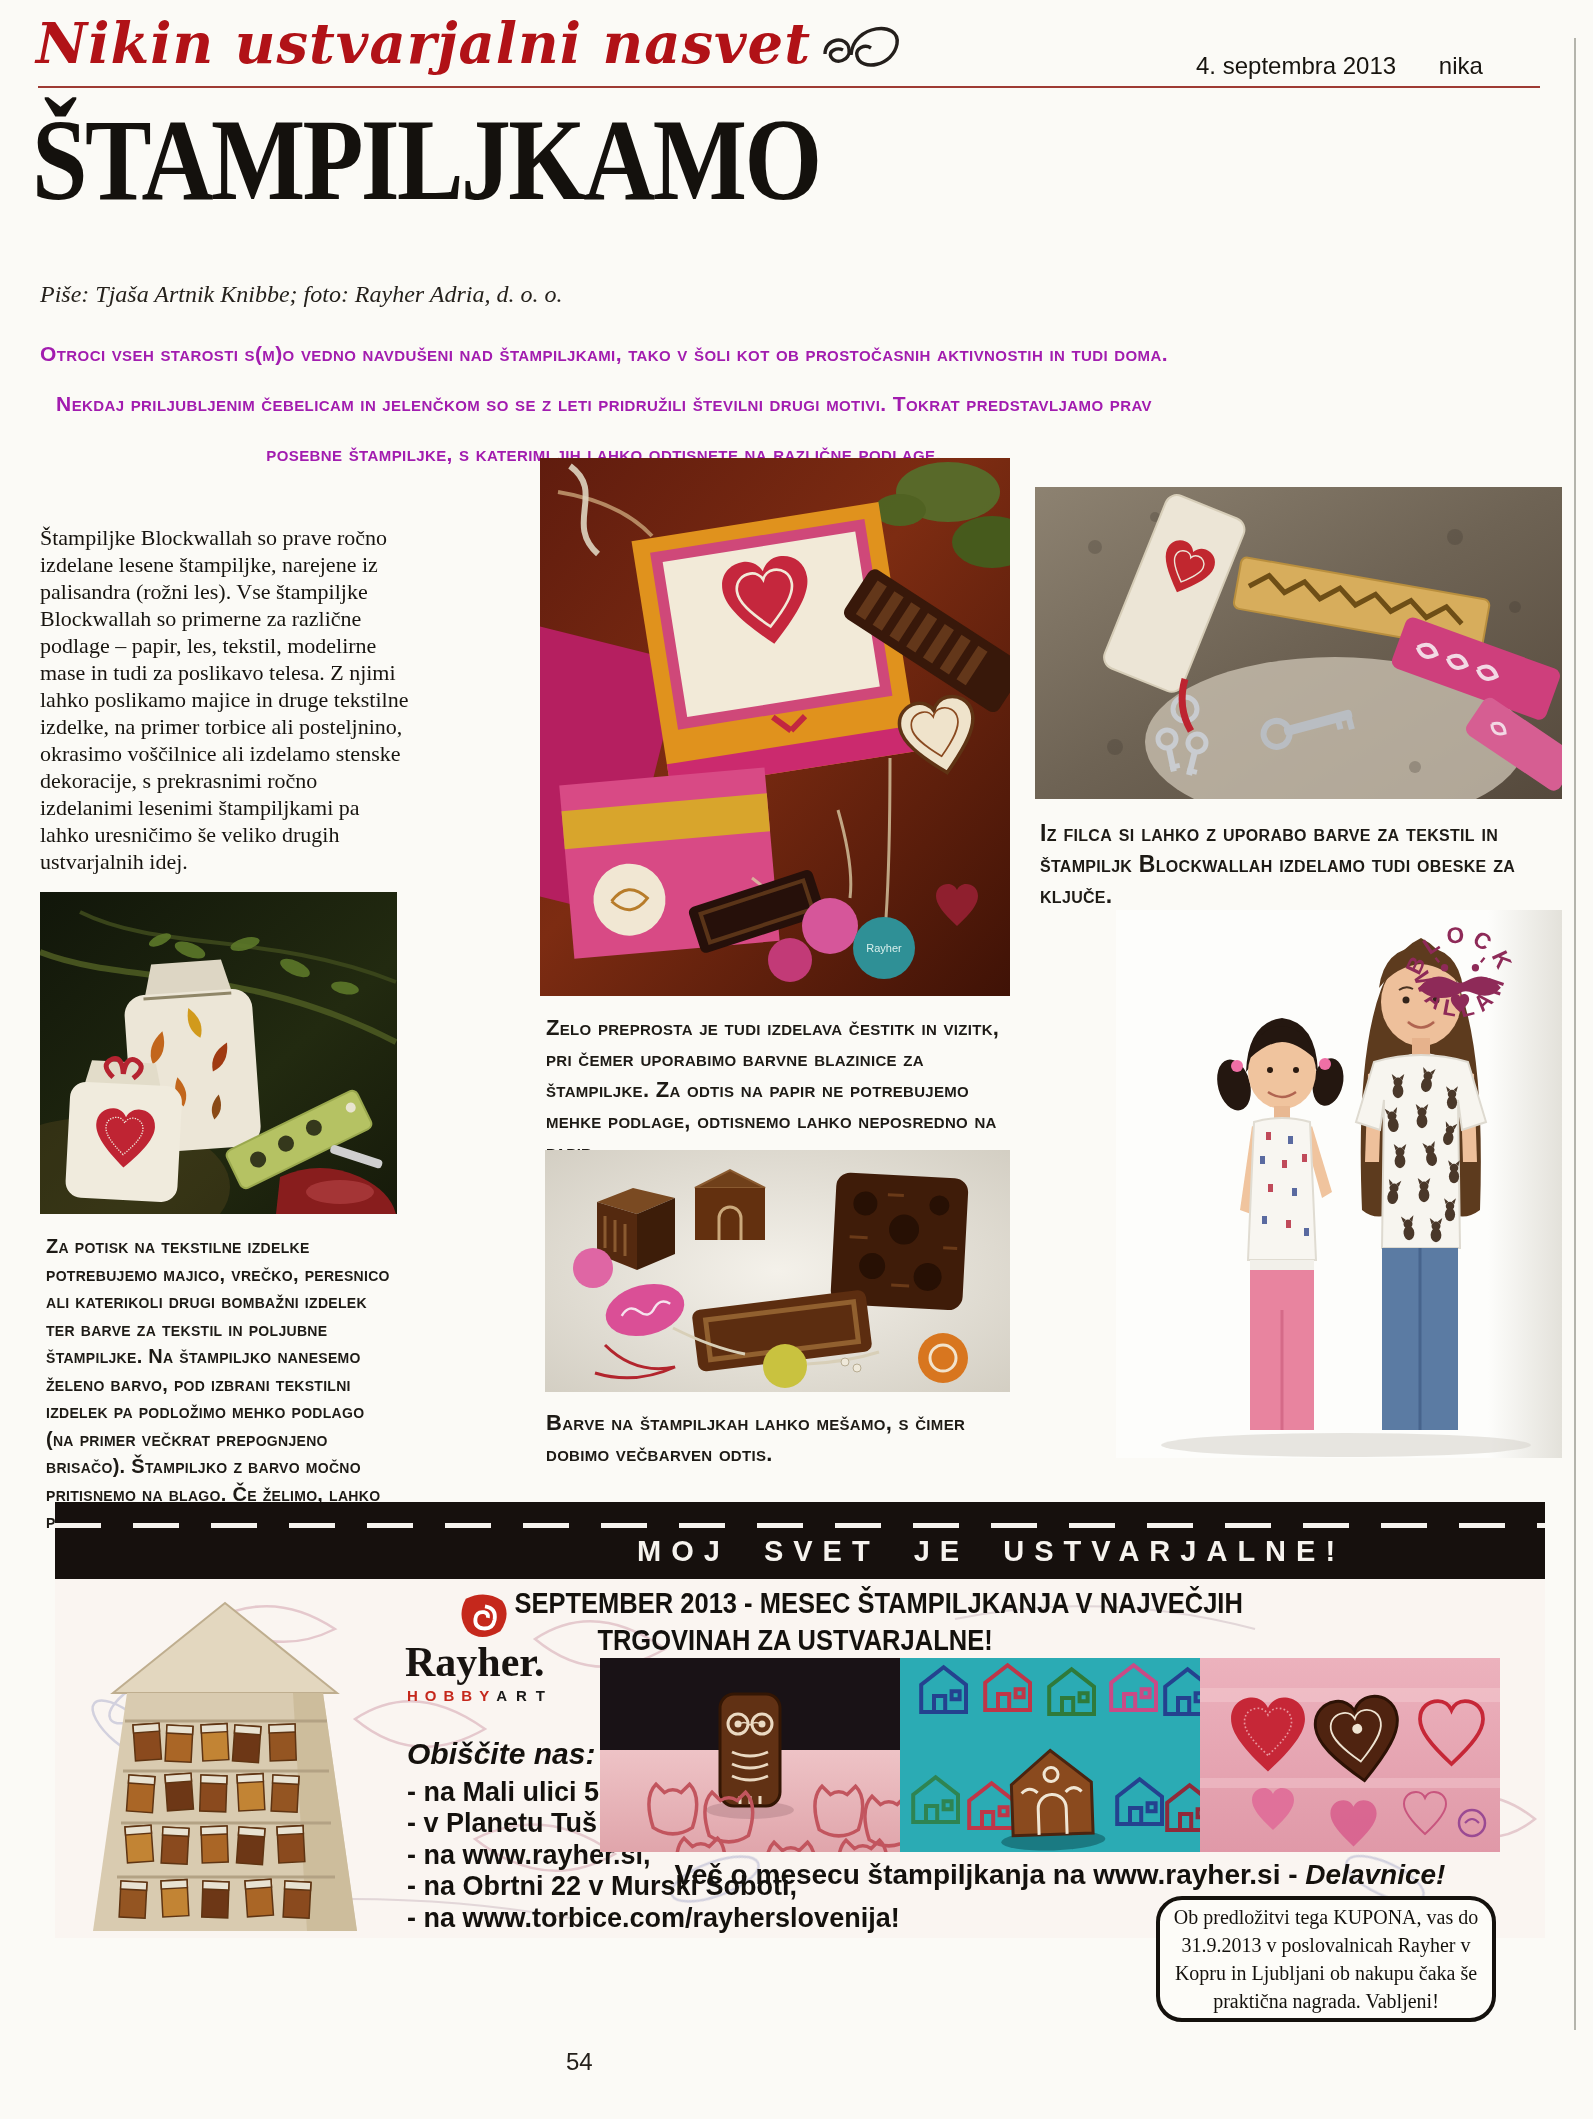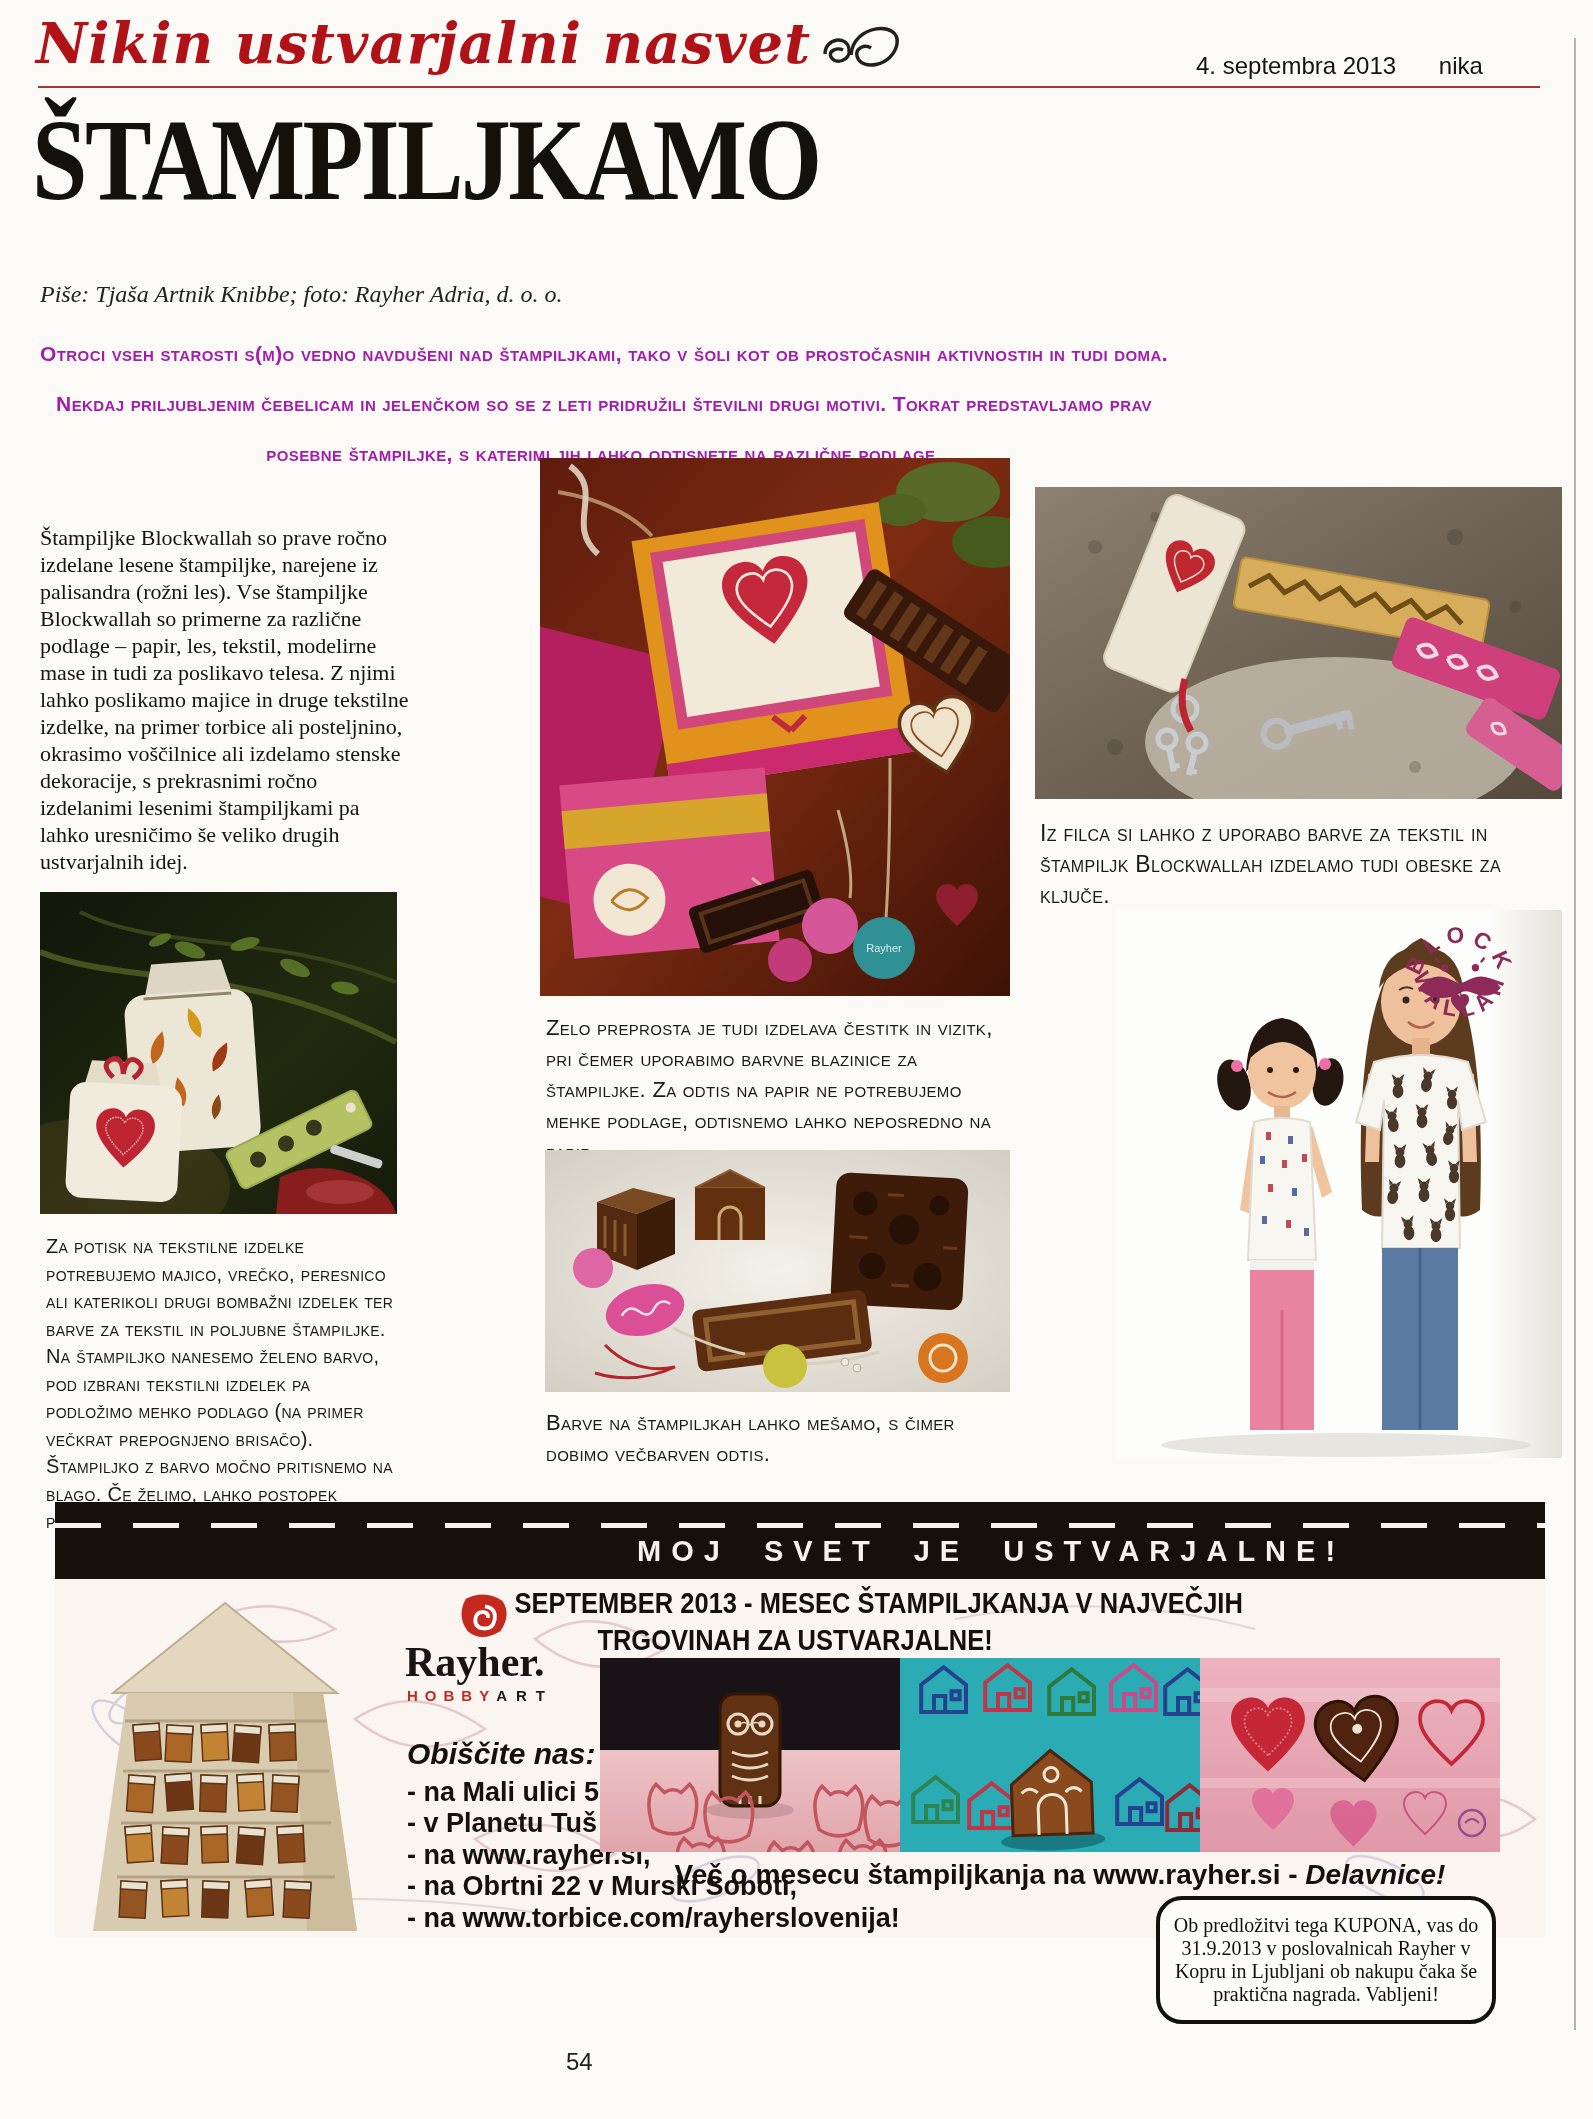--- a/index.html
+++ b/index.html
@@ -18,21 +18,21 @@
   
   #title{left:32px;top:100px;font-family:"Liberation Serif",serif;font-weight:bold;font-size:116px;
          line-height:1.05;letter-spacing:-3px;color:#14110d;transform:scaleX(.86);transform-origin:0 0;white-space:nowrap;}
   #byline{left:40px;top:281px;font-family:"Liberation Serif",serif;font-style:italic;font-size:24px;color:#25211c;}
   #lede{left:40px;top:329px;width:1128px;font-weight:bold;font-size:21px;line-height:50px;
         font-variant:small-caps;letter-spacing:.4px;color:#a21caf;text-align:center;}
 
   #body-text{left:40px;top:524px;width:372px;font-family:"Liberation Serif",serif;font-size:22px;
              line-height:27px;color:#17140f;}
 
-  .caption{position:absolute;font-weight:normal;font-variant:small-caps;color:#1d1a15;letter-spacing:.3px;}
+  .caption{position:absolute;font-weight:bold;font-variant:small-caps;color:#1d1a15;letter-spacing:.3px;}
   #caption-keychains{left:1040px;top:818px;width:505px;font-size:23px;line-height:31px;}
   #caption-cards{left:546px;top:1012px;width:466px;font-size:22px;line-height:31px;}
   #caption-textile{left:46px;top:1233px;width:352px;font-size:20px;line-height:27.5px;}
   #caption-stamps{left:546px;top:1407px;width:466px;font-size:22px;line-height:31px;}
 
   #photo-cards{left:540px;top:458px;width:470px;height:538px;}
   #photo-keychains{left:1035px;top:487px;width:527px;height:312px;}
   #photo-bags{left:40px;top:892px;width:357px;height:322px;}
   #photo-stamps{left:545px;top:1150px;width:465px;height:242px;}
   #photo-girls{left:1116px;top:910px;width:446px;height:548px;}
@@ -56,21 +56,21 @@
   #rayher-sub .red{color:#c5281c;}
   #rayher-sub .blk{color:#1a1a1a;letter-spacing:9px;}
   #visit-heading{position:absolute;left:352px;top:158px;font-size:30px;font-weight:bold;color:#14110d;font-style:italic;}
   #locations{position:absolute;left:352px;top:198px;font-size:27px;font-weight:bold;line-height:31.4px;color:#14110d;white-space:nowrap;}
   #strip{position:absolute;left:545px;top:79px;display:flex;}
   #strip svg{display:block;}
   #vec-line{position:absolute;left:545px;top:280px;width:920px;text-align:center;font-size:28px;
             font-weight:bold;color:#14110d;white-space:nowrap;}
   #vec-line .em{font-style:italic;}
   #coupon{left:1156px;top:1896px;width:340px;background:#fdfcf8;border:4px solid #14110d;border-radius:26px;
-          padding:14px 12px;font-family:"Liberation Serif",serif;font-size:20px;line-height:23px;
+          padding:3px 12px;font-family:"Liberation Serif",serif;font-size:20px;line-height:28px;
           text-align:center;color:#14110d;z-index:6;box-sizing:border-box;}
   #ad-footer{left:55px;top:1938px;width:1490px;height:84px;background:#16100d;color:#f2efe8;}
   #ad-footer .dash-line{bottom:12px;}
   #footer-text{position:absolute;left:42px;top:28px;font-size:23px;letter-spacing:.2px;white-space:nowrap;}
 
   #page-num{left:566px;top:2048px;font-size:24px;color:#24201b;}
   #scan-line{left:1574px;top:38px;width:2px;height:1992px;background:#b4b4ac;}
 </style>
 </head>
 <body>

